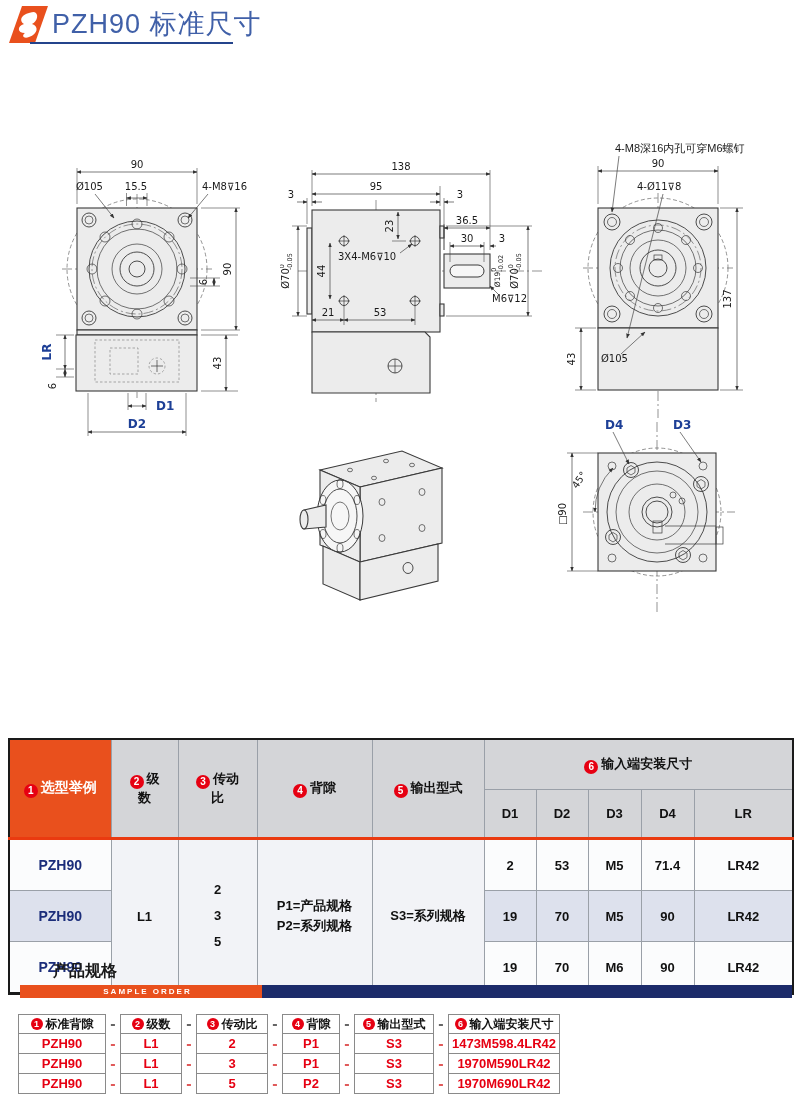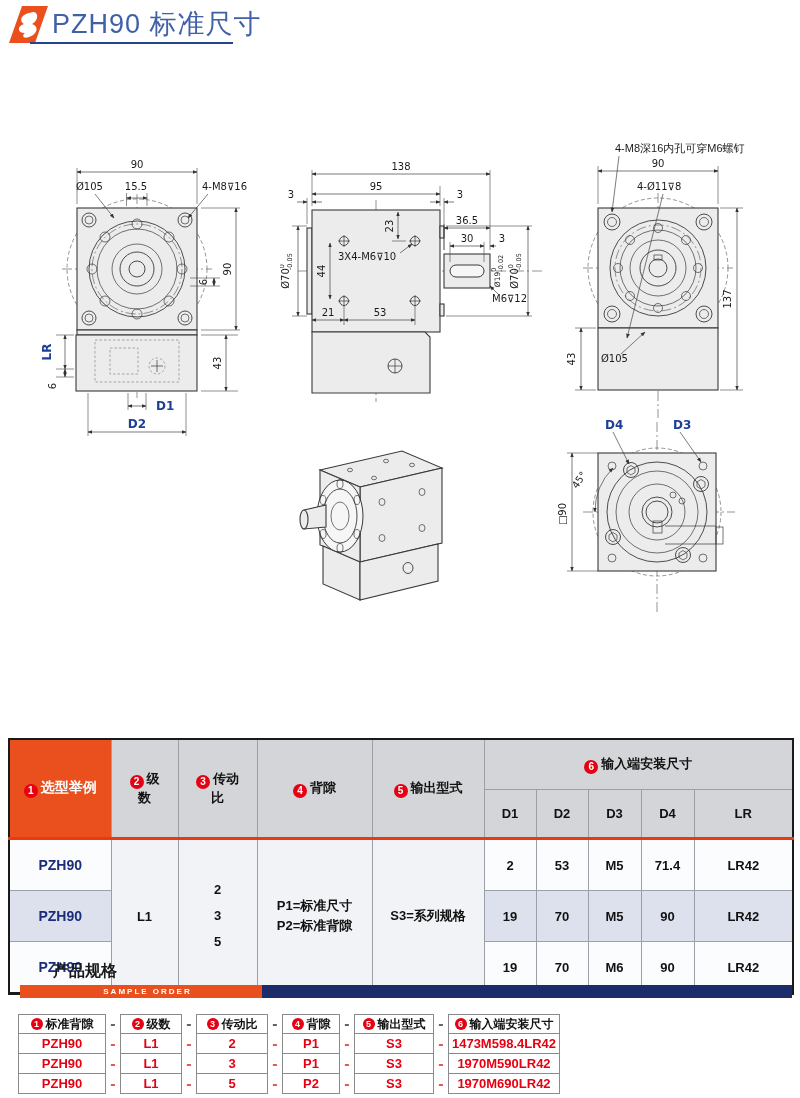--- a/index.html
+++ b/index.html
@@ -411,22 +411,22 @@
     <tbody>
       <tr class="r0">
         <td class="navy">PZH90</td>
         <td rowspan="3" class="merged">L1</td>
         <td rowspan="3" class="merged">
           <div class="ratio-line">2</div>
           <div class="ratio-line">3</div>
           <div class="ratio-line">5</div>
         </td>
         <td rowspan="3" class="merged">
-          <div class="bk-line">P1=标准尺寸</div>
-          <div class="bk-line">P2=标准背隙</div>
+          <div class="bk-line">P1=产品规格</div>
+          <div class="bk-line">P2=系列规格</div>
         </td>
         <td rowspan="3" class="merged">S3=系列规格</td>
         <td>2</td>
         <td>53</td>
         <td>M5</td>
         <td>71.4</td>
         <td>LR42</td>
       </tr>
       <tr class="r1">
         <td class="navy">PZH90</td>

